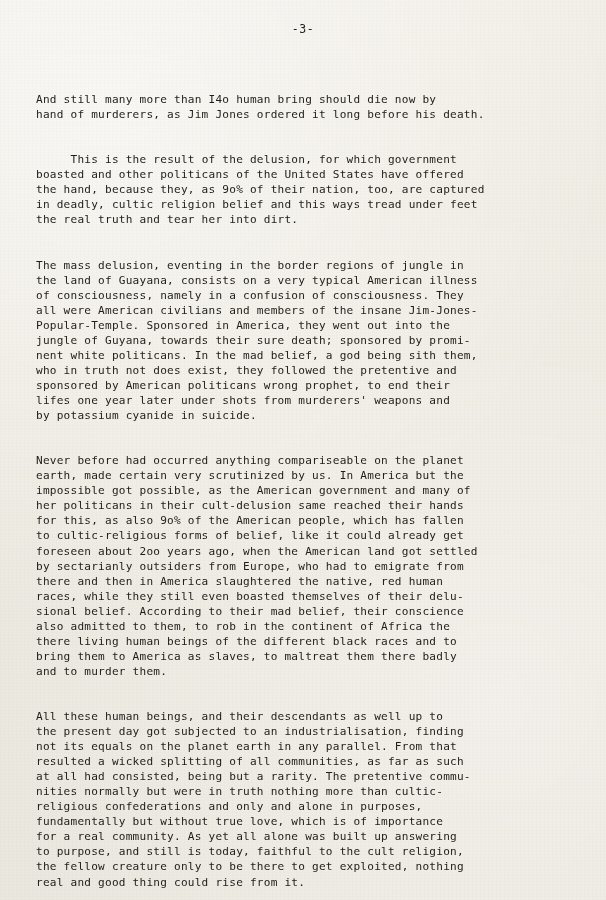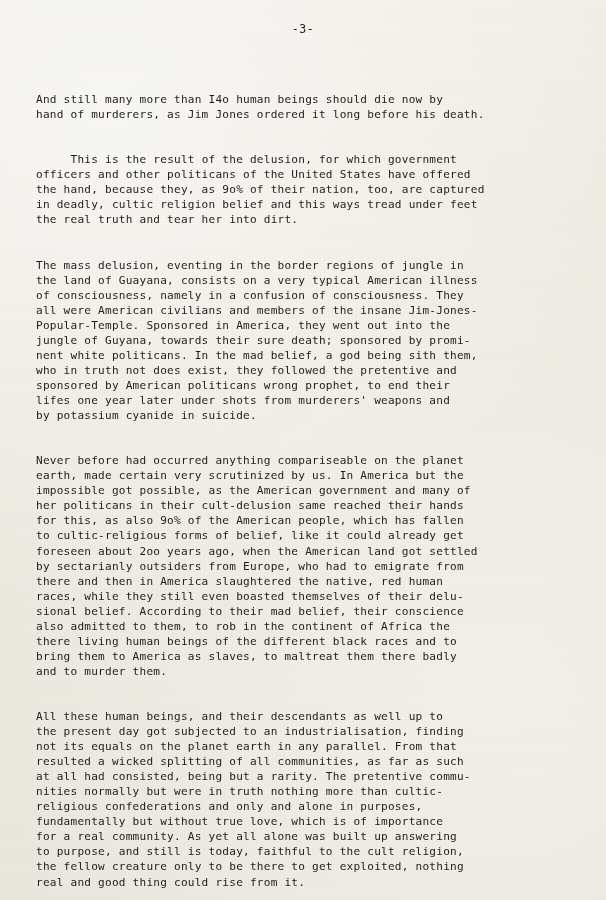--- a/index.html
+++ b/index.html
@@ -61,24 +61,24 @@
 </style>
 </head>
 <body>
 
 <div class="page">
   <div class="grain"></div>
 
   <div class="page-number">-3-</div>
 
   <div class="body-text">
-    <p>And still many more than I4o human beings should die now by
+    <p>And still many more than I4o human bring should die now by
 hand of murderers, as Jim Jones ordered it long before his death.</p>
     <p>     This is the result of the delusion, for which government
-officers and other politicans of the United States have offered
+boasted and other politicans of the United States have offered
 the hand, because they, as 9o% of their nation, too, are captured
 in deadly, cultic religion belief and this ways tread under feet
 the real truth and tear her into dirt.</p>
     <p>The mass delusion, eventing in the border regions of jungle in
 the land of Guayana, consists on a very typical American illness
 of consciousness, namely in a confusion of consciousness. They
 all were American civilians and members of the insane Jim-Jones-
 Popular-Temple. Sponsored in America, they went out into the
 jungle of Guyana, towards their sure death; sponsored by promi-
 nent white politicans. In the mad belief, a god being sith them,

